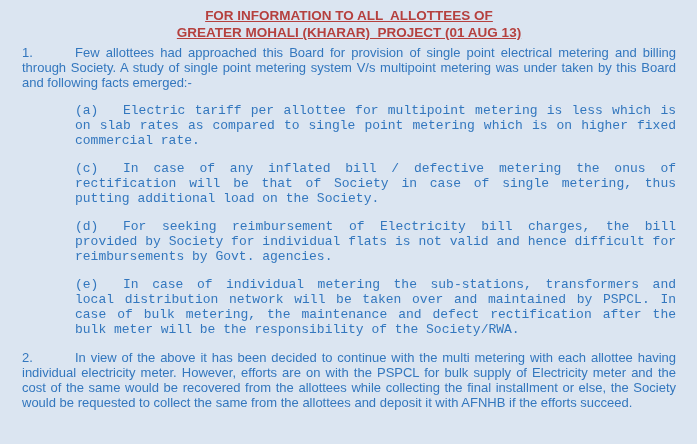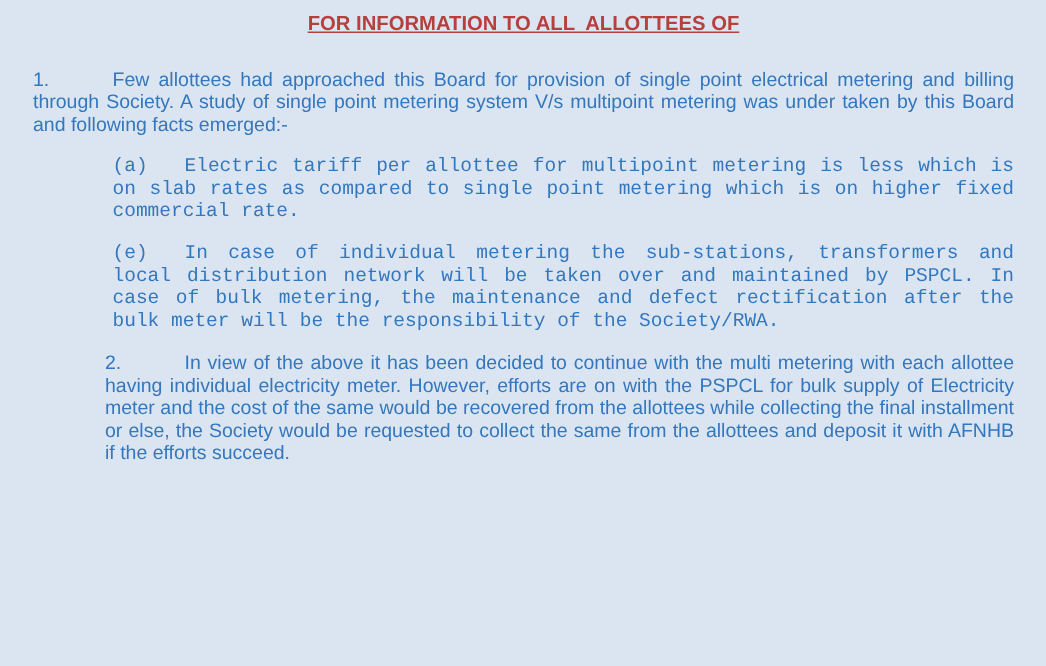--- a/index.html
+++ b/index.html
@@ -26,33 +26,32 @@
     width: 697px;
     min-height: 444px;
     padding: 8px 21px 8px 22px;
   }
   .doc-title {
     text-align: center;
     font-weight: bold;
     font-size: 13.5px;
     line-height: 16.5px;
     color: var(--title-color);
-    margin-bottom: 20px;
+    margin-bottom: 4px;
   }
   .doc-title .title-line {
     text-decoration: underline;
     white-space: pre-wrap;
   }
   .para {
     text-align: justify;
     margin: 0 0 13px 0;
   }
   .para:last-child {
     margin-bottom: 0;
-    margin-left: 48px;
   }
   .para .plabel {
     display: inline-block;
     width: 53px;
     white-space: pre;
   }
   .para.sub {
     margin-left: 53px;
     font-family: Liberation Mono, monospace;
   }
@@ -60,26 +59,29 @@
     width: 48px;
   }
 </style>
 </head>
 <body>
 
 <div class="page">
 
   <div class="doc-title">
     <span class="title-line">FOR INFORMATION TO ALL  ALLOTTEES OF</span><br>
+    <span class="title-line">GREATER MOHALI (KHARAR)  PROJECT (01 AUG 13)</span>
   </div>
 
   <div class="para"><span class="plabel">1.</span><span>Few allottees had approached this Board for provision of single point electrical metering and billing through Society. A study of single point metering system V/s multipoint metering was under taken by this Board and following facts emerged:-</span></div>
 
   <div class="para sub"><span class="plabel">(a)</span><span>Electric tariff per allottee for multipoint metering is less which is on slab rates as compared to single point metering which is on higher fixed commercial rate.</span></div>
 
 
+  <div class="para sub"><span class="plabel">(c)</span><span>In case of any inflated bill / defective metering the onus of rectification will be that of Society in case of single metering, thus putting additional load on the Society.</span></div>
 
+  <div class="para sub"><span class="plabel">(d)</span><span>For seeking reimbursement of Electricity bill charges, the bill provided by Society for individual flats is not valid and hence difficult for reimbursements by Govt. agencies.</span></div>
 
   <div class="para sub"><span class="plabel">(e)</span><span>In case of individual metering the sub-stations, transformers and local distribution network will be taken over and maintained by PSPCL. In case of bulk metering, the maintenance and defect rectification after the bulk meter will be the responsibility of the Society/RWA.</span></div>
 
   <div class="para"><span class="plabel">2.</span><span>In view of the above it has been decided to continue with the multi metering with each allottee having individual electricity meter.  However, efforts are on with the PSPCL for bulk supply of Electricity meter and the cost of the same would be recovered from the allottees while collecting the final installment or else, the Society would be requested to collect the same from the allottees and deposit it with AFNHB if the efforts succeed.</span></div>
 
 </div>
 
 </body></html>

